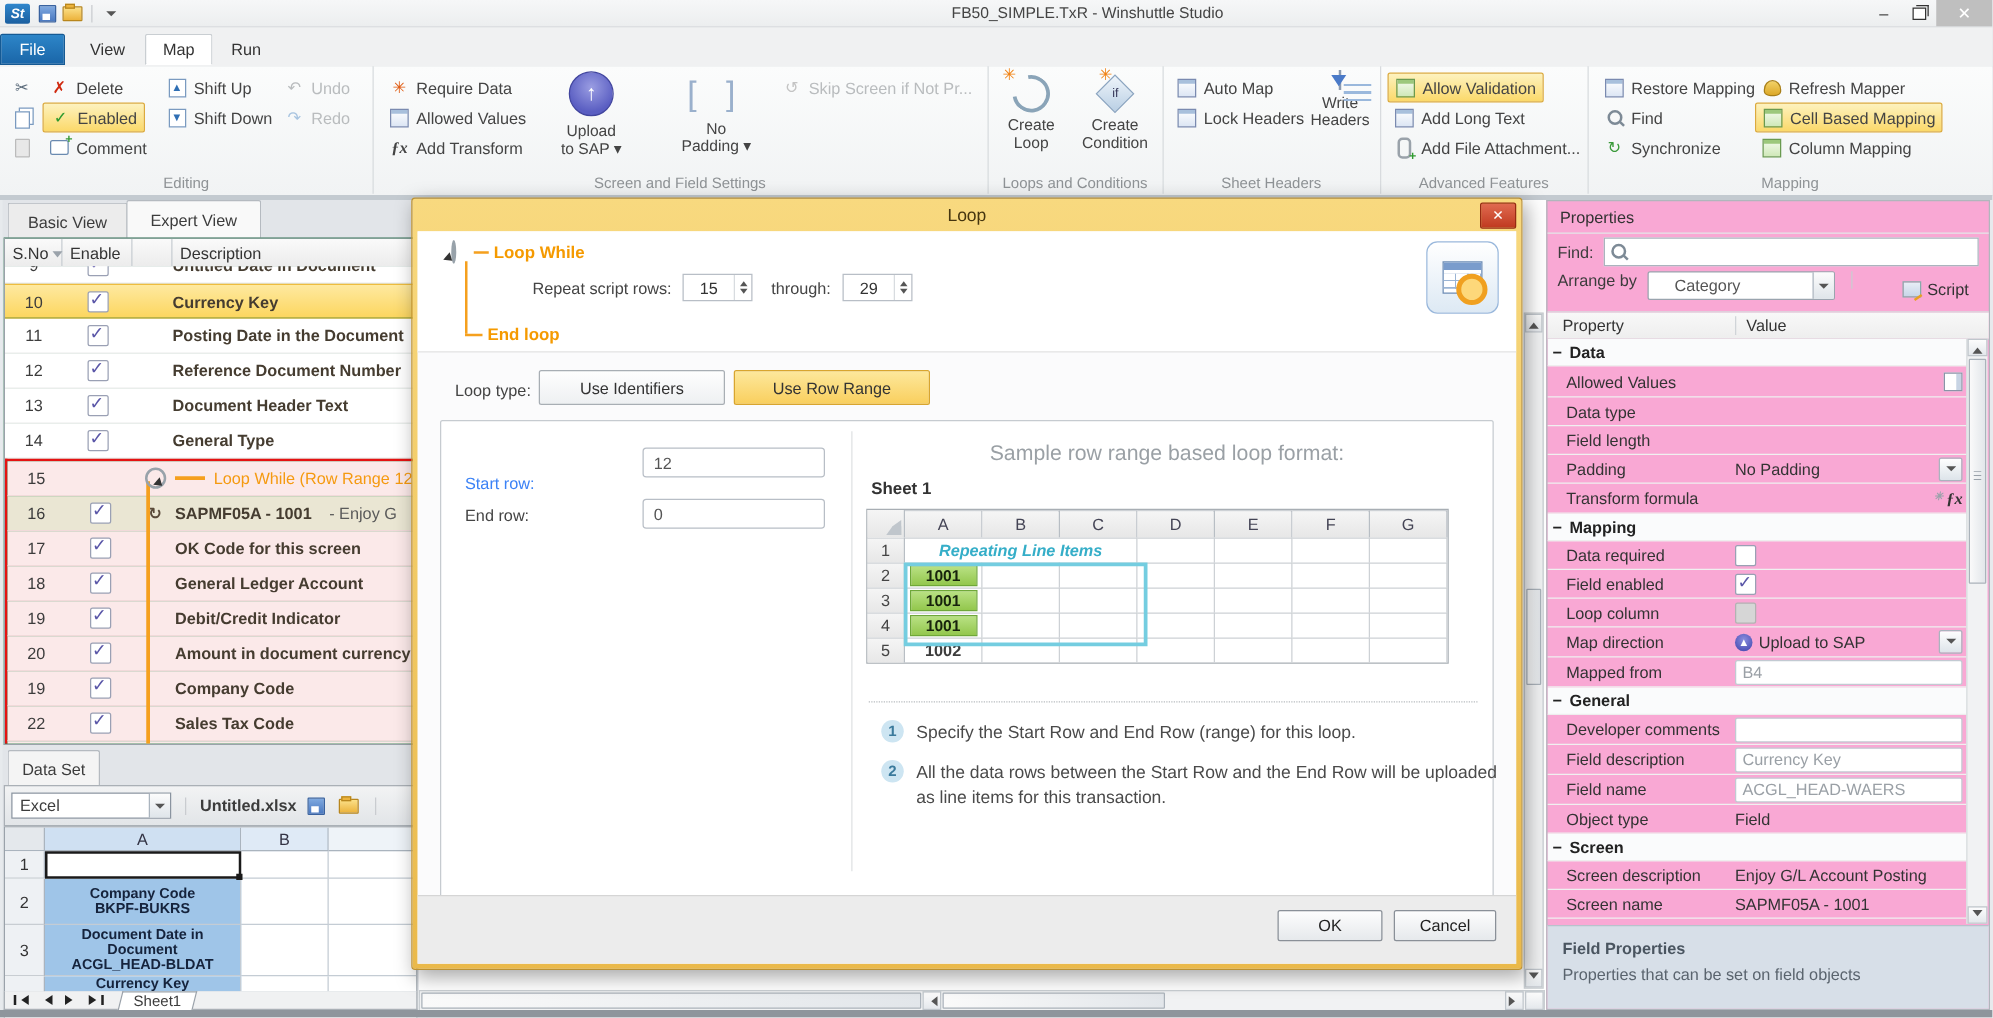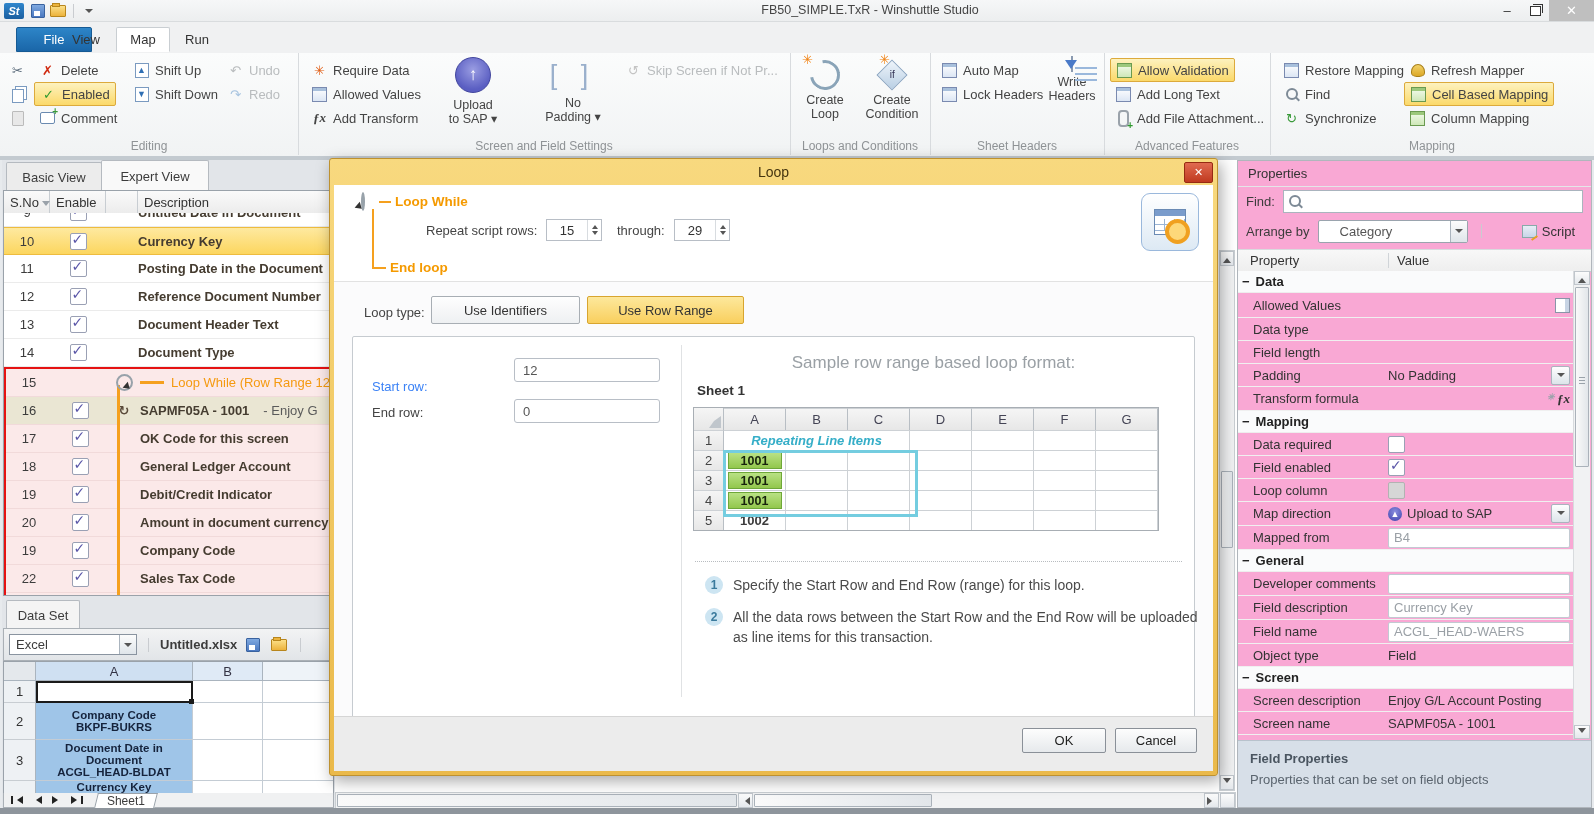--- a/index.html
+++ b/index.html
@@ -165,21 +165,21 @@
   .notecirc{position:absolute;width:18px;height:18px;border-radius:50%;background:#cde5f2;color:#3a7a9c;font-size:12px;font-weight:bold;display:flex;align-items:center;justify-content:center}
   .notetext{position:absolute;color:#4a4a4a;font-size:14px;white-space:nowrap}
   .dlgfooter{position:absolute;left:0;right:0;bottom:0;height:54px;background:#ececec;border-top:1px solid #d5d5d5}
   .btn{position:absolute;height:23px;border:1px solid #8a9098;border-radius:2px;background:linear-gradient(#fdfdfd,#e6e9ec);display:flex;align-items:center;justify-content:center;color:#222}
 
   
   .props{left:1237px;top:160px;width:355px;height:648px;background:#f9a8d4;border:1px solid #b0b6bc;box-sizing:border-box}
   .ptitle{position:absolute;left:0;right:0;top:0;height:25px;display:flex;align-items:center;padding-left:10px;border-bottom:1px solid #e4e6e8;color:#333}
   .findrow{position:absolute;left:0;right:0;top:27px;height:26px;display:flex;align-items:center;padding:0 8px;gap:8px}
   .findinput{flex:1;height:21px;border:1px solid #aab4be;background:#fff;display:flex;align-items:center;gap:5px;padding-left:5px}
-  .arrrow{position:absolute;left:0;right:0;top:56px;height:28px;display:flex;align-items:center;padding:0 8px;gap:8px}
+  .arrrow{position:absolute;left:0;right:0;top:56px;height:28px;display:flex;padding:0 8px;gap:8px}
   .pcombo{width:150px;height:23px;background:#fff;border:1px solid #9aa4ae;border-radius:2px;display:flex;align-items:center;justify-content:space-between;padding-left:21px;box-sizing:border-box;color:#555}
   .scriptbtn{margin-left:auto;display:flex;align-items:center;gap:5px;padding:2px 8px;color:#333}
   .ic-script{width:13px;height:11px;background:linear-gradient(#e8eef6,#c8d6e8);border:1px solid #8aa;position:relative}
   .ic-script::after{content:"";position:absolute;right:-2px;bottom:-2px;width:7px;height:2px;background:#e8a020;transform:rotate(-35deg)}
   .phead{position:absolute;left:0;right:0;top:88px;height:21px;background:linear-gradient(#f8f8f8,#eeeeee);border-top:1px solid #d8dbde;border-bottom:1px solid #c8cdd2;display:flex;align-items:center;color:#333}
   .pbody{position:absolute;left:0;right:17px;top:110px;bottom:68px;overflow:hidden}
   .psec{height:22px;display:flex;align-items:center;gap:6px;font-weight:bold;color:#222;background:#fafbfc;border-bottom:1px solid #eee;padding-left:4px;box-sizing:border-box}
   .prow{display:flex;align-items:center;height:23px;border-bottom:1px solid #f0f0f0;box-sizing:border-box}
   .plabel{width:150px;padding-left:15px;color:#333;flex:none;white-space:nowrap;overflow:hidden;box-sizing:border-box}
   .pval{flex:1;display:flex;align-items:center;padding-right:4px;position:relative;color:#333;min-width:0}
@@ -211,21 +211,21 @@
     </div>
 </div>
 <div class="ab wtitle">FB50_SIMPLE.TxR - Winshuttle Studio</div>
 <div class="ab winbtn" style="left:1494px;width:26px">–</div>
 <div class="ab winbtn" style="left:1522px;width:26px">
     <span class="ic-restore"></span>
   </div>
 <div class="ab winbtn closebox" style="left:1549px;width:45px">✕</div>
 
 <div class="ab tabsrow">
-  <div class="rtab file" style="left:16px;width:76px">File</div>
+  <div class="rtab file" style="left:0;width:52px">File</div>
   <div class="rtab" style="left:58px;width:56px">View</div>
   <div class="rtab active" style="left:116px;width:54px">Map</div>
   <div class="rtab" style="left:172px;width:50px">Run</div>
 </div>
 
 <div class="ab ribbon">
 
   <div class="rgroup" style="left:0;width:298px">
     <div class="ri" style="left:4px;top:6px">
         <span class="i16" style="color:#5a6a7a">✂</span>
@@ -504,21 +504,21 @@
             </div>
         <div class="icn"></div>
             <div class="desc">Document Header Text</div>
       </div>
       <div class="gr">
         <div class="sno">14</div>
         <div class="en">
               <span class="cb on"></span>
             </div>
         <div class="icn"></div>
-            <div class="desc">Document Type</div>
+            <div class="desc">General Type</div>
       </div>
       <div class="loop-block">
         <div class="vline-orange"></div>
         <div class="gr loophead">
           <div class="sno">15</div>
           <div class="en"></div>
           <div class="icn">
                 <span class="loopglyph"></span>
               </div>
           <span class="odash"></span>

